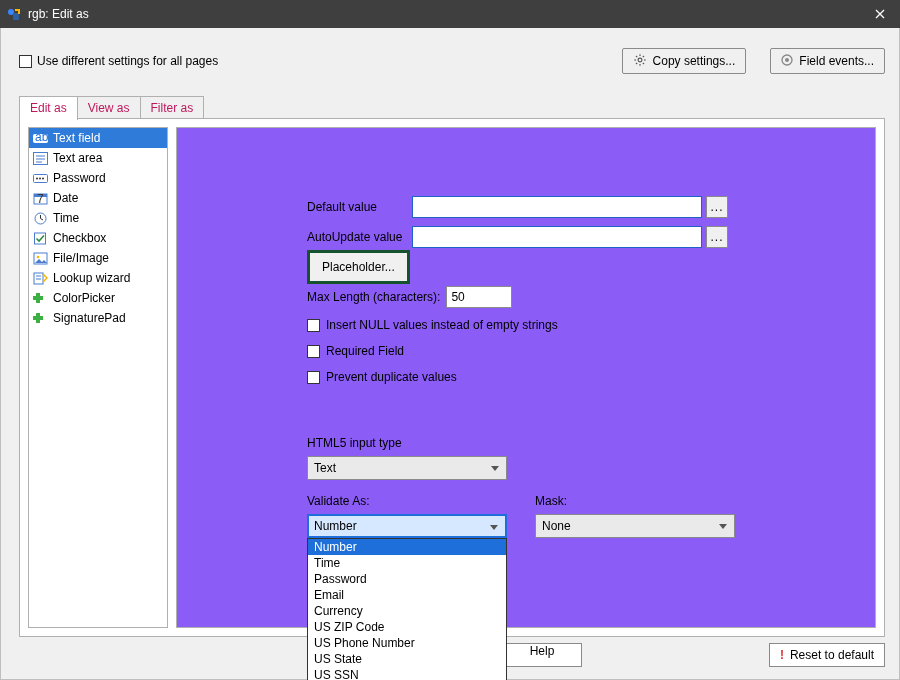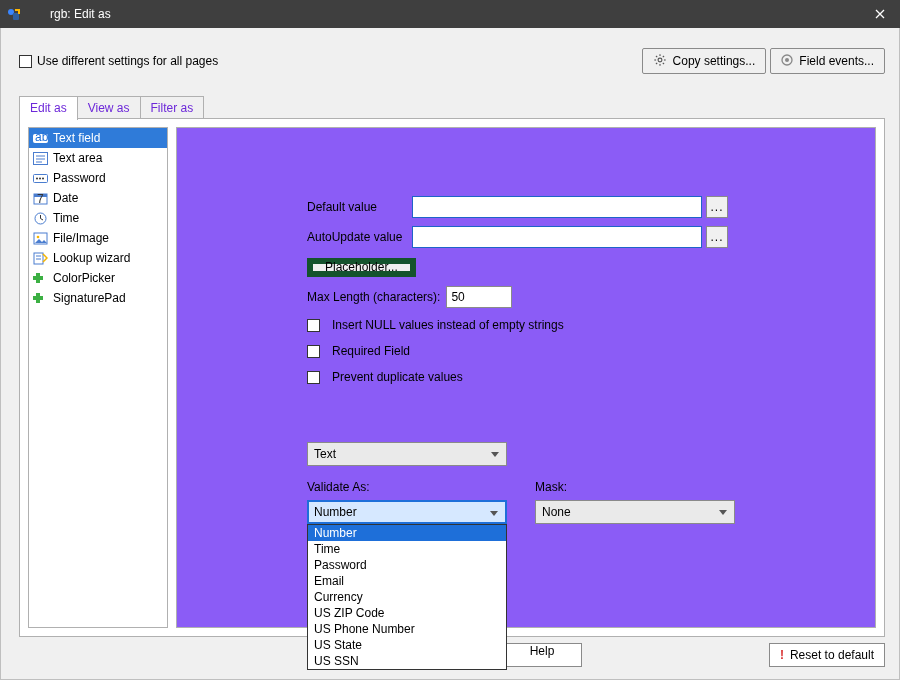--- a/index.html
+++ b/index.html
@@ -1,62 +1,62 @@
 <!DOCTYPE html>
 <html><head>
 <meta charset="utf-8">
 <style>
 * { box-sizing: border-box; margin: 0; padding: 0; font-family: "Segoe UI", Tahoma, Arial, sans-serif; font-size: 12px; }
 html, body { width: 900px; height: 680px; overflow: hidden; background: #fff; }
 
 
 .titlebar { height: 28px; background: #3f3f3f; color: #fff; display: flex; align-items: center; padding: 0 0 0 6px; }
 .titlebar .app-icon { width: 16px; height: 16px; margin-right: 6px; display: inline-flex; align-items: center; justify-content: center; }
-.titlebar .title { flex: 1; font-size: 12px; margin-left: 22px; }
+.titlebar .title { flex: 1; font-size: 12px; }
 .titlebar .win-close { width: 40px; height: 28px; display: flex; align-items: center; justify-content: center; color: #fff; font-size: 14px; }
 
 
 .dialog-body { position: relative; height: 652px; background: #f0f0f0; border: 1px solid #bfbfbf; border-top: none; }
 
 
 .top-row { position: absolute; top: 20px; left: 18px; right: 14px; height: 26px; display: flex; align-items: center; }
 .chk-row { display: flex; align-items: center; gap: 5px; }
 .checkbox-box { width: 13px; height: 13px; border: 1px solid #333; background: #fff; }
 .top-row .spacer { flex: 1; }
 .btn-flat { height: 26px; border: 1px solid #8a8a8a; background: #f0f0f0; padding: 0 10px; display: inline-flex; align-items: center; gap: 6px; cursor: default; border-radius: 2px; }
-.btn-flat + .btn-flat { margin-left: 4px; }
+.btn-flat + .btn-flat { margin-left: 24px; }
 
 
 .tabstrip { position: absolute; top: 68px; left: 18px; display: flex; }
-.tab { border: 1px solid #b0b0b0; border-bottom: none; padding: 4px 10px 5px; background: #f0f0f0; color: #6d28d9; margin-right: -1px; position: relative; }
+.tab { border: 1px solid #b0b0b0; border-bottom: none; padding: 4px 10px 5px; background: #f0f0f0; color: #be185d; margin-right: -1px; position: relative; }
 .tab.active { background: #fff; z-index: 3; }
 .tab.active::after { content: ""; position: absolute; left: 0; right: 0; bottom: -1px; height: 2px; background: #fff; }
 
 
 .outer-panel { position: absolute; top: 90px; left: 18px; right: 14px; bottom: 42px; background: #fff; border: 1px solid #b0b0b0; }
 
 
 .left-list { position: absolute; top: 8px; left: 8px; width: 140px; bottom: 8px; border: 1px solid #b0b0b0; background: #fff; }
 .left-list .item { display: flex; align-items: center; height: 20px; padding: 0 4px; gap: 5px; white-space: nowrap; }
 .left-list .item.selected { background: #2f7bd9; color: #fff; }
 .mini-icon { width: 15px; height: 15px; display: inline-flex; align-items: center; justify-content: center; }
 
 
 .config { position: absolute; top: 8px; left: 156px; right: 8px; bottom: 8px; border: 1px solid #b0b0b0; background: #8b5cf6; padding: 12px 12px 12px 130px; }
 .config-inner { position: relative; width: 430px; }
 
 .row { display: flex; align-items: center; height: 26px; margin-bottom: 4px; }
 .row .lbl { width: 105px; }
 .text-input { height: 22px; border: 1px solid #1e64c8; background: #fff; padding: 0 4px; }
 .tiny-btn { width: 22px; height: 22px; border: 1px solid #8a8a8a; background: #f0f0f0; margin-left: 4px; display: inline-flex; align-items: center; justify-content: center; letter-spacing: 1px; }
-.std-btn { height: 19px; border: 6px solid #14532d; background: #f0f0f0; padding: 0 12px; display: inline-flex; align-items: center; }
+.std-btn { height: 34px; border: 3px solid #14532d; background: #f0f0f0; padding: 0 12px; display: inline-flex; align-items: center; }
 
 .max-len-input { width: 66px; height: 22px; border: 1px solid #8a8a8a; background: #fff; padding: 2px 4px; margin-left: 6px; }
 
-.chk-line { display: flex; align-items: center; gap: 12px; height: 22px; margin-top: 4px; }
+.chk-line { display: flex; align-items: center; gap: 6px; height: 22px; margin-top: 4px; }
 
 .section-gap { height: 48px; }
 
 .combo { position: relative; width: 200px; height: 24px; border: 1px solid #8a8a8a; background: #eaeaea; display: flex; align-items: center; padding: 0 22px 0 6px; }
 .combo::after { content: ""; position: absolute; right: 7px; top: 9px; width: 0; height: 0; border-left: 4px solid transparent; border-right: 4px solid transparent; border-top: 5px solid #555; }
 .combo.hl { background: #d6e8ff; border: 2px solid #1e6fd9; padding: 0 21px 0 5px; }
 
 .twocol { display: flex; gap: 28px; margin-top: 4px; }
 .col { display: flex; flex-direction: column; }
 .col .collbl { margin-bottom: 6px; }
@@ -185,20 +185,29 @@
               <circle cx="7.5" cy="6.5" r="5.5" fill="#fff" stroke="#4a7dcf"></circle>
               <line x1="7.5" y1="6.5" x2="7.5" y2="3" stroke="#333"></line>
               <line x1="7.5" y1="6.5" x2="10" y2="8" stroke="#333"></line>
             </svg>
           </span>
         <span>Time</span>
       </div>
       <div class="item">
         <span class="mini-icon">
             <svg width="15" height="13" viewBox="0 0 15 13">
+              <rect x="1.5" y="1" width="11" height="11" fill="#fff" stroke="#4a7dcf"></rect>
+              <path d="M3.5 6.5 L6 9 L11 3.5" fill="none" stroke="#2e8b3d" stroke-width="1.6"></path>
+            </svg>
+          </span>
+        <span>Checkbox</span>
+      </div>
+      <div class="item">
+        <span class="mini-icon">
+            <svg width="15" height="13" viewBox="0 0 15 13">
               <rect x="1" y="1" width="13" height="11" fill="#fff" stroke="#4a7dcf"></rect>
               <circle cx="5" cy="5" r="1.3" fill="#f4b400"></circle>
               <path d="M2 11 L6 7 L9 10 L11 8 L14 11 Z" fill="#4a7dcf"></path>
             </svg>
           </span>
         <span>File/Image</span>
       </div>
       <div class="item">
         <span class="mini-icon">
             <svg width="15" height="13" viewBox="0 0 15 13">
@@ -267,20 +276,21 @@
           <span class="checkbox-box"></span>
           <span>Required Field</span>
         </label>
         <label class="chk-line">
           <span class="checkbox-box"></span>
           <span>Prevent duplicate values</span>
         </label>
 
         <div class="section-gap"></div>
 
+        <div>HTML5 input type</div>
         <div class="combo" style="margin-top:6px;">
           <span>Text</span>
         </div>
 
         <div class="twocol" style="margin-top:14px;">
           <div class="col" style="position:relative;">
             <span class="collbl">Validate As:</span>
             <div style="position:relative;">
               <div class="combo hl">
                 <span>Number</span>

